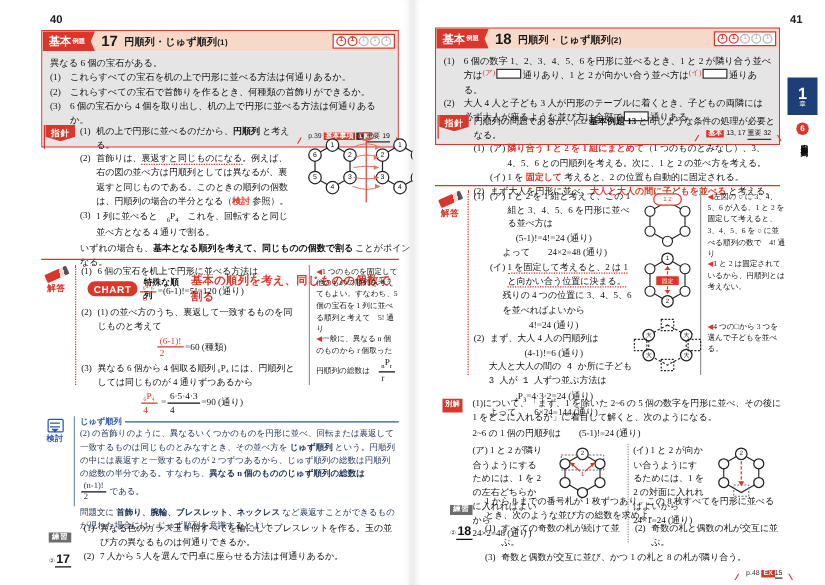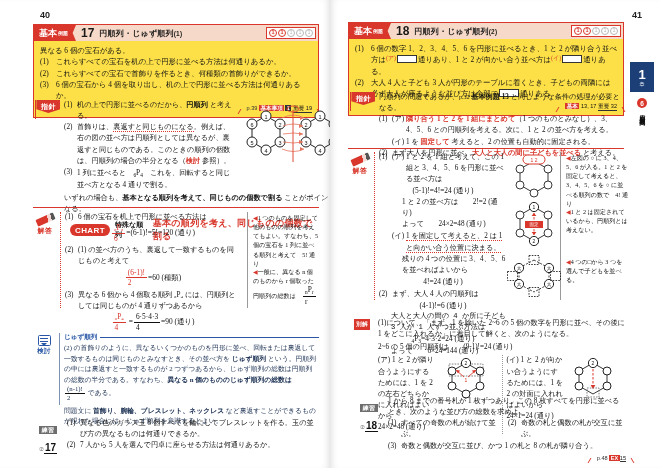--- a/index.html
+++ b/index.html
@@ -55,21 +55,21 @@
   }
   .dot {
     width: 8px; height: 8px; border-radius: 50%;
     border: 1px solid #b7b7b7; color: #b7b7b7;
     font-family: "Liberation Sans", sans-serif; font-size: 5.5px;
     display: flex; align-items: center; justify-content: center; line-height: 1;
   }
   .dot.on { border-color: #d9372b; color: #d9372b; font-weight: bold; }
 
   .ex-body {
-    background: #fde047; padding: 4px 6px 3px 6px;
+    background: #e5e5e5; padding: 4px 6px 3px 6px;
     font-size: 7.4px; line-height: 1.52; color: #111;
   }
   .ex-body .li { display: flex; gap: 3px; }
   .ex-body .n { width: 13px; flex: none; }
   .blank {
     display: inline-block; width: 20px; height: 8px;
     border: 1px solid #333; background: #fff;
     vertical-align: -1px; margin: 0 1px;
   }
   .sup-k { font-size: 6px; color: #d9372b; vertical-align: 2px; }
@@ -485,21 +485,20 @@
       <div class="vline-grey" style="left:212px; top:0; height:148px;"></div>
 
       <div class="txt" style="margin-left:31px; width:128px;">
 
         <div class="li2">
           <span class="n">(1)</span>
           <span class="n2">(ア)</span>
           <span>1 と 2 を 1 組と考えて、この 1 組と 3、4、5、6 を円形に並べる並べ方は</span>
         </div>
         <div class="math" style="text-align:center;">(5-1)!=4!=24 (通り)</div>
-        <div style="margin-left:23px;">1 と 2 の並べ方は　　2!=2 (通り)</div>
         <div style="margin-left:23px;">よって　　24×2=48 (通り)</div>
 
         <div class="li2" style="margin-top:1px;">
           <span class="n"></span>
           <span class="n2">(イ)</span>
           <span><span class="dotu">1 を固定して考えると、2 は 1 と向かい合う位置に決まる。</span></span>
         </div>
         <div style="margin-left:23px;">残りの 4 つの位置に 3、4、5、6 を並べればよいから</div>
         <div class="math" style="text-align:center;">4!=24 (通り)</div>
 
@@ -586,21 +585,21 @@
       <div class="sidenote" style="position:absolute; left:218px; top:2px; width:62px;"><span class="tri">◀</span><span>左図の ○ に 3、4、5、6 が入る。1 と 2 を固定して考えると、3、4、5、6 を ○ に並べる順列の数で　4! 通り</span></div>
       <div class="sidenote" style="position:absolute; left:218px; top:56px; width:62px;"><span class="tri">◀</span><span>1 と 2 は固定されているから、円順列とは考えない。</span></div>
       <div class="sidenote" style="position:absolute; left:218px; top:106px; width:62px;"><span class="tri">◀</span><span>4 つの□から 3 つを選んで子どもを並べる。</span></div>
     </div>
 
     <div style="position:absolute; left:24px; top:318px; width:272px;">
       <div class="txt" style="position:relative;">
         <span class="chuui-tag" style="position:absolute; left:0; top:1px;">別解</span>
         <div style="margin-left:24px;">(1)について、「まず、1 を除いた 2~6 の 5 個の数字を円形に並べ、その後に 1 をどこに入れるか」に着目して解くと、次のようになる。</div>
       </div>
-      <div class="txt" style="margin-left:24px; margin-top:2px;">2~6 の 5 個の円順列は　　(9-1)!=24 (通り)</div>
+      <div class="txt" style="margin-left:24px; margin-top:2px;">2~6 の 1 個の円順列は　　(5-1)!=24 (通り)</div>
 
       <div style="display:flex; margin-left:24px; margin-top:2px;">
 
         <div style="width:120px; display:flex;">
           <div class="txt" style="width:58px;">
             <div><span>(ア)</span> <span>1 と 2 が隣り合うようにするためには、1 を 2 の左右どちらかに入れればよいから</span></div>
             <div>24×2=48 (通り)</div>
           </div>
           <div class="diagram" style="position:relative; margin-left:2px;">
             <svg width="56" height="48" viewBox="0 0 56 48">

